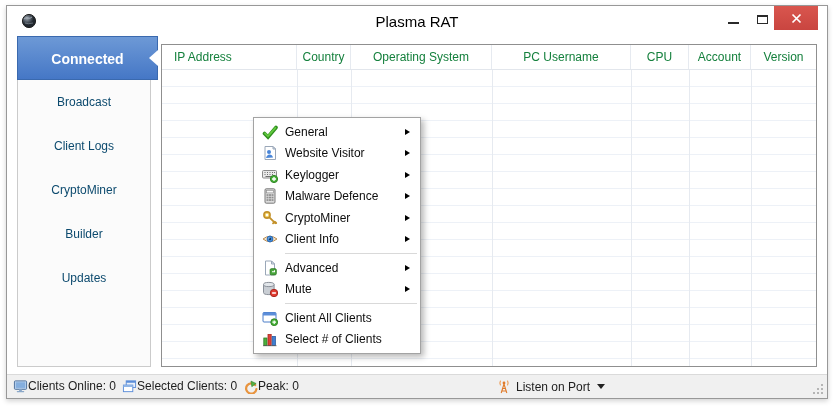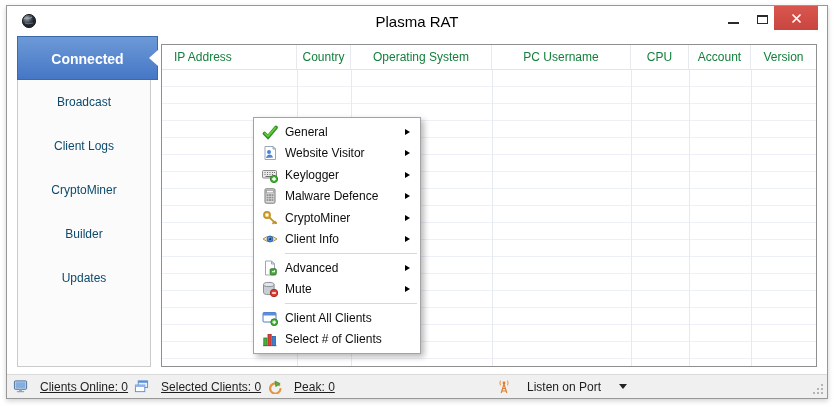--- a/index.html
+++ b/index.html
@@ -44,22 +44,22 @@
   .m-item { height:21.5px; display:flex; align-items:center; font-size:12px; color:#0d0d0d; }
   .m-ico { width:31px; display:flex; align-items:center; justify-content:center; flex:none; }
   .m-label { flex:1; }
   .m-arrow { width:15px; flex:none; display:flex; align-items:center; }
   .tri-r { width:0; height:0; border-top:3.5px solid transparent; border-bottom:3.5px solid transparent; border-left:5px solid #000; }
   .m-sep { height:1px; background:#d9d9d9; margin:3px 3px 3px 31px; }
 
   
   .statusbar { position:absolute; left:0; right:0; top:368px; height:24px; background:#f0f0f0;
                border-top:1px solid #dadada; display:flex; align-items:center; font-size:12px; color:#1e1e1e; padding-left:6px; }
-  .sb-group { display:flex; align-items:flex-end; gap:12px; margin-right:6px;text-decoration:underline; }
-  .listen { position:absolute; left:489px; top:0; height:100%; display:flex; align-items:center; gap:15px; }
+  .sb-group { display:flex; align-items:flex-start; gap:0; margin-right:6px; }
+  .listen { position:absolute; left:489px; top:0; height:100%; display:flex; align-items:center; gap:4px; }
   .tri-d { width:0; height:0; border-left:4px solid transparent; border-right:4px solid transparent; border-top:5px solid #222; margin-left:3px; }
   .grip { position:absolute; right:3px; bottom:3px; }
   svg { display:block; }
 </style>
 </head>
 <body>
 
 <div class="window">
 
   <div class="titlebar">

